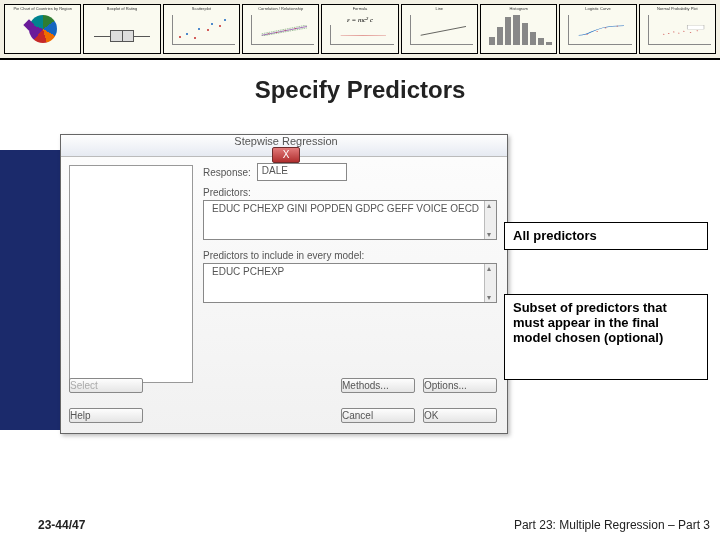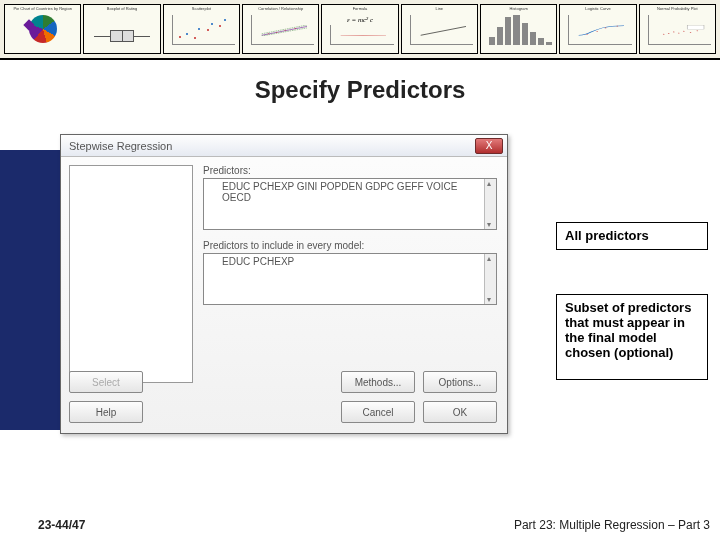--- a/index.html
+++ b/index.html
@@ -67,51 +67,52 @@
     box-shadow: 2px 2px 4px rgba(0,0,0,0.25);
     font-size: 11px;
   }
   .dlg-titlebar {
     height: 22px;
     background: linear-gradient(#fefefe,#e6eaf2);
     border-bottom: 1px solid #bbb;
     display:flex; align-items:center; justify-content:space-between;
     padding: 0 4px 0 8px;
     color:#333;
+    flex-direction:column;
   }
   .dlg-titlebar .title-txt { filter: blur(0.5px); font-size:11px; color:#555; }
   .close-btn {
     width:28px; height:16px; border:1px solid #6e2b2b; border-radius:2px;
     background: linear-gradient(#e27a7a,#b02e2e);
     color:#fff; font-size:10px; line-height:14px; text-align:center;
   }
   .dlg-body { position:absolute; left:0; right:0; top:22px; bottom:0; }
   .dlg-left { position:absolute; left:8px; top:8px; width:124px; bottom:50px; background:#fff; border:1px solid #999; }
   .dlg-right { position:absolute; left:142px; right:10px; top:6px; bottom:50px; }
   .lbl { color:#555; font-size:10px; margin:2px 0 2px 0; filter: blur(0.4px); }
   .textfield { width:100%; border:1px solid #888; background:#fff; height:18px; padding:1px 4px; color:#555; font-size:10px; filter: blur(0.5px); }
-  .textarea { width:100%; border:1px solid #888; background:#fff; height:52px; padding:2px 18px; color:#555; font-size:10px; filter: blur(0.5px); position:relative; }
+  .textarea { width:100%; border:1px solid #888; background:#fff; height:40px; padding:2px 8px; color:#555; font-size:10px; filter: blur(0.5px); position:relative; }
   .textarea .sb { position:absolute; right:0; top:0; bottom:0; width:12px; background:#eee; border-left:1px solid #bbb; }
   .textarea .sb::before { content:"▴"; position:absolute; top:0; left:2px; font-size:8px; color:#777; }
   .textarea .sb::after { content:"▾"; position:absolute; bottom:0; left:2px; font-size:8px; color:#777; }
   .btn-row { position:absolute; left:8px; right:10px; bottom:10px; display:flex; gap:8px; justify-content:flex-end; }
   .btn-row.top { bottom:40px; }
   .dlg-btn {
-    min-width:74px; height:22px; border:1px solid #888; border-radius:2px;
+    min-width:74px; height:15px; border:1px solid #888; border-radius:2px;
     background: linear-gradient(#fdfdfd,#e5e5e5);
     font-size:10px; color:#555;
-    display:flex; align-items:center; justify-content:center;
+    display:flex; align-items:center; 
     filter: blur(0.4px);
   }
   .dlg-btn.disabled { color:#aaa; }
 
   .callout {
     position:absolute; right:12px;
     border:1px solid #000; background:#fff;
-    padding:6px 8px; width:152px;
+    padding:6px 8px; width:204px;
     font-size:13px; font-weight:bold; color:#000;
     font-family: Arial, sans-serif;
     line-height:1.15;
   }
   .c1 { top:92px; height:28px; }
   .c2 { top:164px; height:86px; }
   .c3 { top:272px; height:48px; }
 
   .footer { position:absolute; left:10px; right:10px; bottom:8px; display:flex; justify-content:space-between; font-size:12px; color:#222;margin-left:28px; }
   .footer .l { font-weight:bold; }
@@ -224,20 +225,24 @@
   <div class="blue-block"></div>
 
   <div class="dialog">
     <div class="dlg-titlebar">
       <span class="title-txt">Stepwise Regression</span>
       <div class="close-btn"><span>X</span></div>
     </div>
     <div class="dlg-body">
       <div class="dlg-left"></div>
       <div class="dlg-right">
+        <div style="display:flex;align-items:center;gap:6px;margin-bottom:6px">
+          <span class="lbl">Response:</span>
+          <div class="textfield" style="flex:0 0 90px"><span>DALE</span></div>
+        </div>
         <div class="lbl">Predictors:</div>
         <div class="textarea">
           <span>EDUC  PCHEXP  GINI  POPDEN  GDPC  GEFF  VOICE OECD</span>
           <div class="sb"></div>
         </div>
         <div class="lbl" style="margin-top:10px">Predictors to include in every model:</div>
         <div class="textarea">
           <span>EDUC  PCHEXP</span>
           <div class="sb"></div>
         </div>

